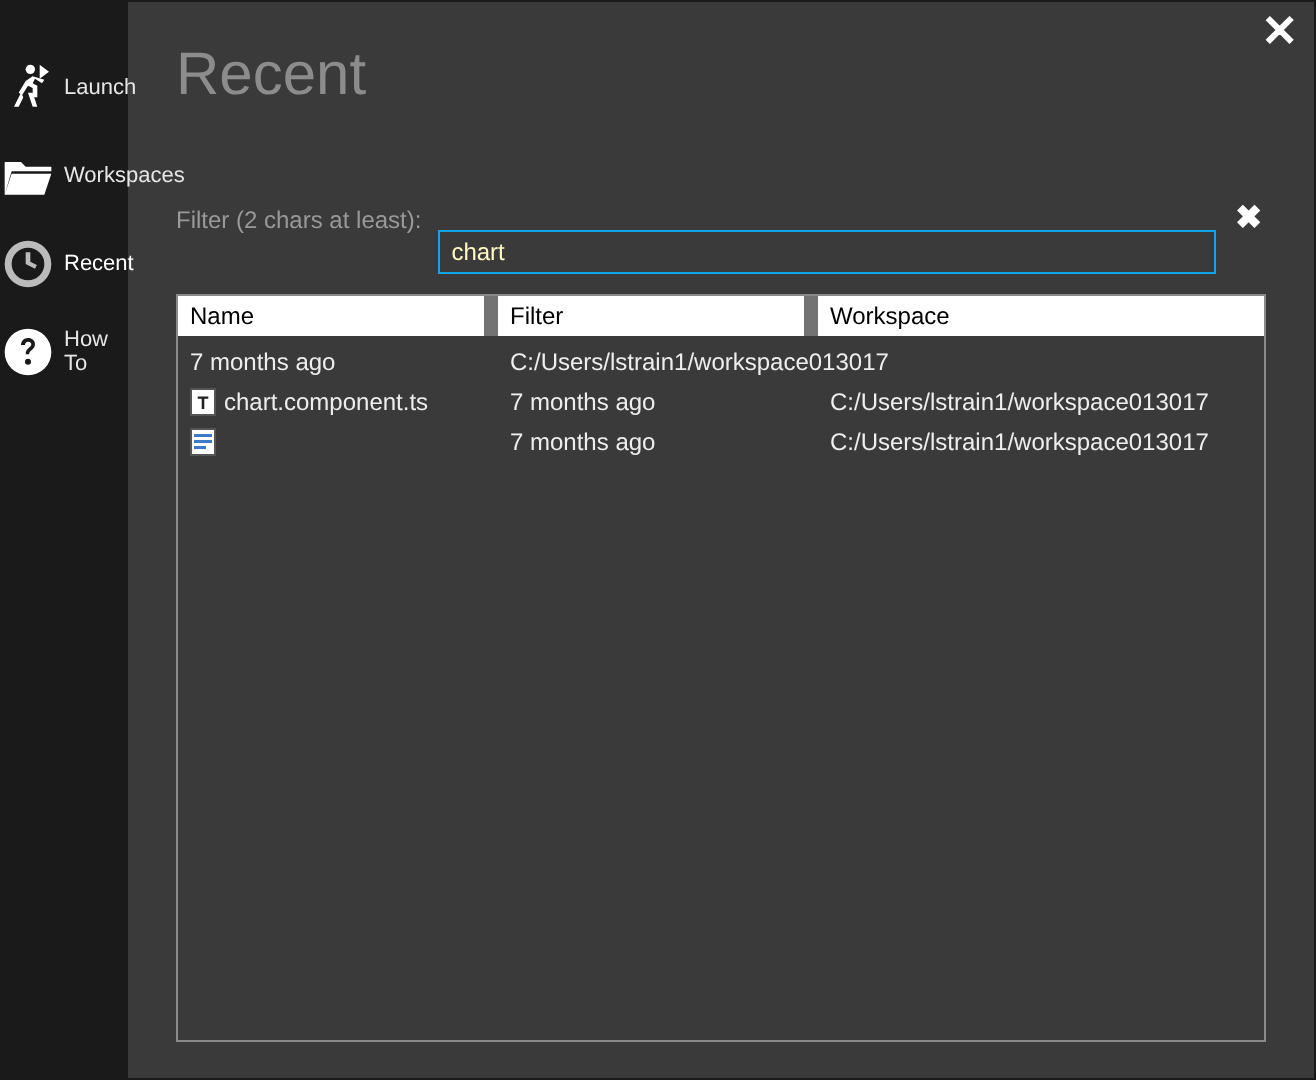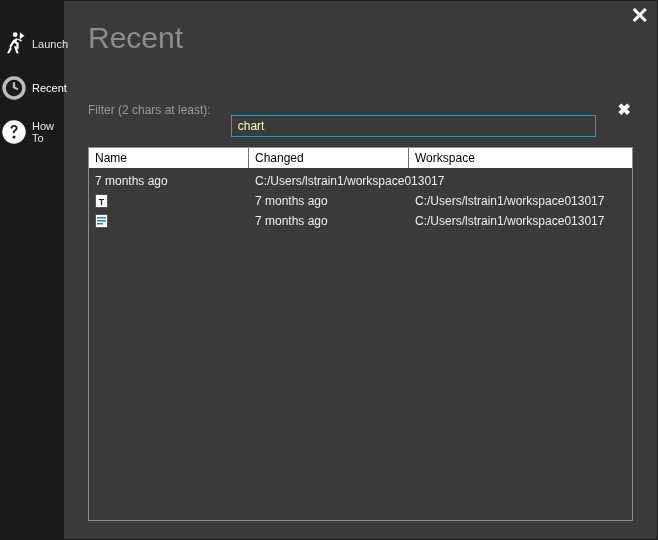--- a/index.html
+++ b/index.html
@@ -55,21 +55,21 @@
   }
   .page-title {
     font-size: 30px;
     font-weight: 300;
     color: #8c8c8c;
     margin-bottom: 28px;
   }
   .filter-row {
     display: flex;
     align-items: center;
-    gap: 20px;
+    gap: 8px;
     margin-bottom: 10px;
   }
   .filter-label {
     font-size: 12px;
     color: #999;
     white-space: nowrap;
   }
   .filter-input {
     flex: 1;
     background: #3a3a3a;
@@ -101,21 +101,21 @@
   .thead {
     display: flex;
     background: #ffffff;
     color: #000;
     font-size: 12px;
     height: 20px;
     flex-shrink: 0;
   }
   .th {
     padding: 2px 6px;
-    border-right: 1px solid #737373;
+    border-right: 7px solid #737373;
     display: flex;
     align-items: center;
   }
   .th:last-child { border-right: none; }
   .col-name { width: 160px; flex-shrink: 0; }
   .col-changed { width: 160px; flex-shrink: 0; }
   .col-workspace { flex: 1; }
   .tbody {
     flex: 1;
     overflow: auto;
@@ -148,20 +148,28 @@
       <svg viewBox="0 0 24 24">
           <circle cx="13" cy="4" r="2"></circle>
           <path d="M14 7l-3 2-3 5 1.5 1 2.5-4 2 1v4h2v-5l-2-1 1-2 3 2 1-1.5z"></path>
           <path d="M9 14l-3 6h2l2-4z"></path>
           <path d="M12 14l2 6h2l-2-6z"></path>
           <path d="M17 2l4 3-4 3z"></path>
         </svg>
     </span>
     <span class="label">Launch</span>
   </div>
+  <div class="sidebar-item">
+    <span class="icon">
+      <svg viewBox="0 0 24 24">
+          <path d="M2 6h7l2 2h11v2H5l-3 10V6zm3 5h17l-3 9H2l3-9z"></path>
+        </svg>
+    </span>
+    <span class="label">Workspaces</span>
+  </div>
   <div class="sidebar-item selected">
     <span class="icon">
       <svg viewBox="0 0 24 24">
           <path d="M12 2a10 10 0 100 20 10 10 0 000-20zm0 3a7 7 0 110 14 7 7 0 010-14zm-1 2v5l4 2 .8-1.6L13 11V7h-2z"></path>
         </svg>
     </span>
     <span class="label">Recent</span>
   </div>
   <div class="sidebar-item">
     <span class="icon">
@@ -185,40 +193,41 @@
     <span class="filter-label">Filter (2 chars at least):</span>
     <input class="filter-input" type="text" value="chart" style="">
     <span class="clear-btn">
       <span>✖</span>
     </span>
   </div>
 
   <div class="table">
     <div class="thead">
       <div class="th col-name">Name</div>
-      <div class="th col-changed">Changed</div>
+      <div class="th col-changed">Filter</div>
       <div class="th col-workspace">Workspace</div>
     </div>
     <div class="tbody">
       <div class="row">
         <div class="td col-changed">
             <span>7 months ago</span>
           </div>
         <div class="td col-workspace">
             <span>C:/Users/lstrain1/workspace013017</span>
           </div>
       </div>
       <div class="row">
         <div class="td col-name">
           <span class="file-icon">
             <svg viewBox="0 0 13 14">
                 <rect x="0.5" y="0.5" width="12" height="13" fill="#fff" stroke="#555"></rect>
                 <text x="6.5" y="10.5" text-anchor="middle" font-size="9" font-family="Arial" font-weight="bold" fill="#222">T</text>
               </svg>
           </span>
+          <span>chart.component.ts</span>
         </div>
         <div class="td col-changed">
             <span>7 months ago</span>
           </div>
         <div class="td col-workspace">
             <span>C:/Users/lstrain1/workspace013017</span>
           </div>
       </div>
       <div class="row">
         <div class="td col-name">

